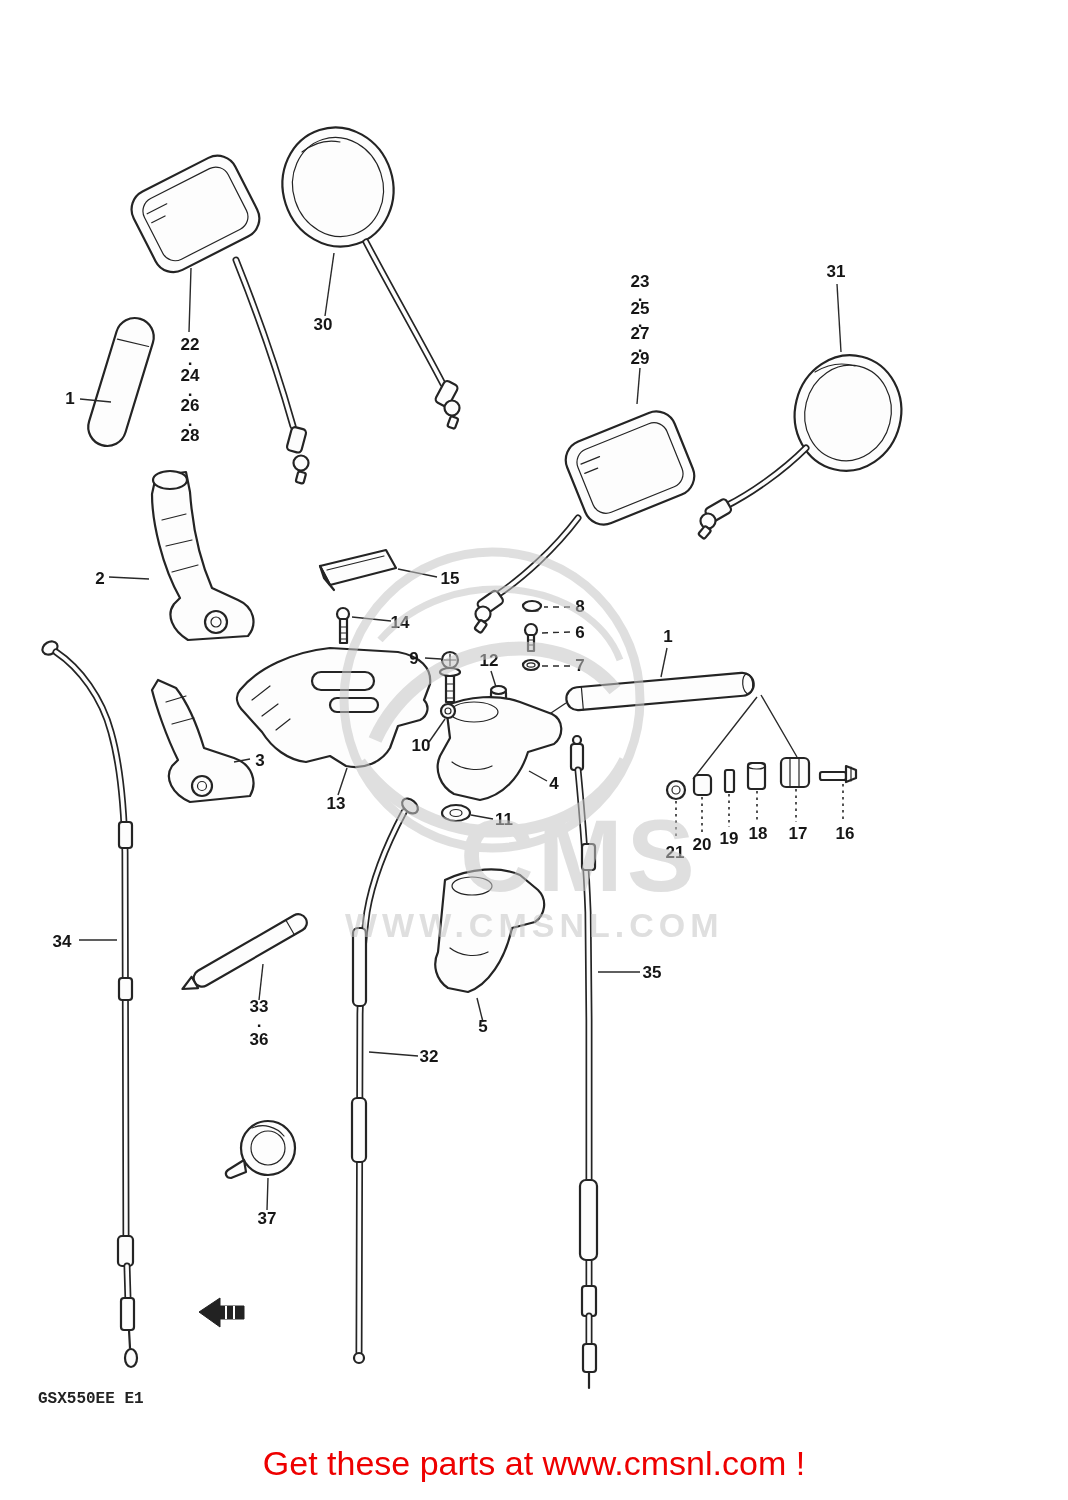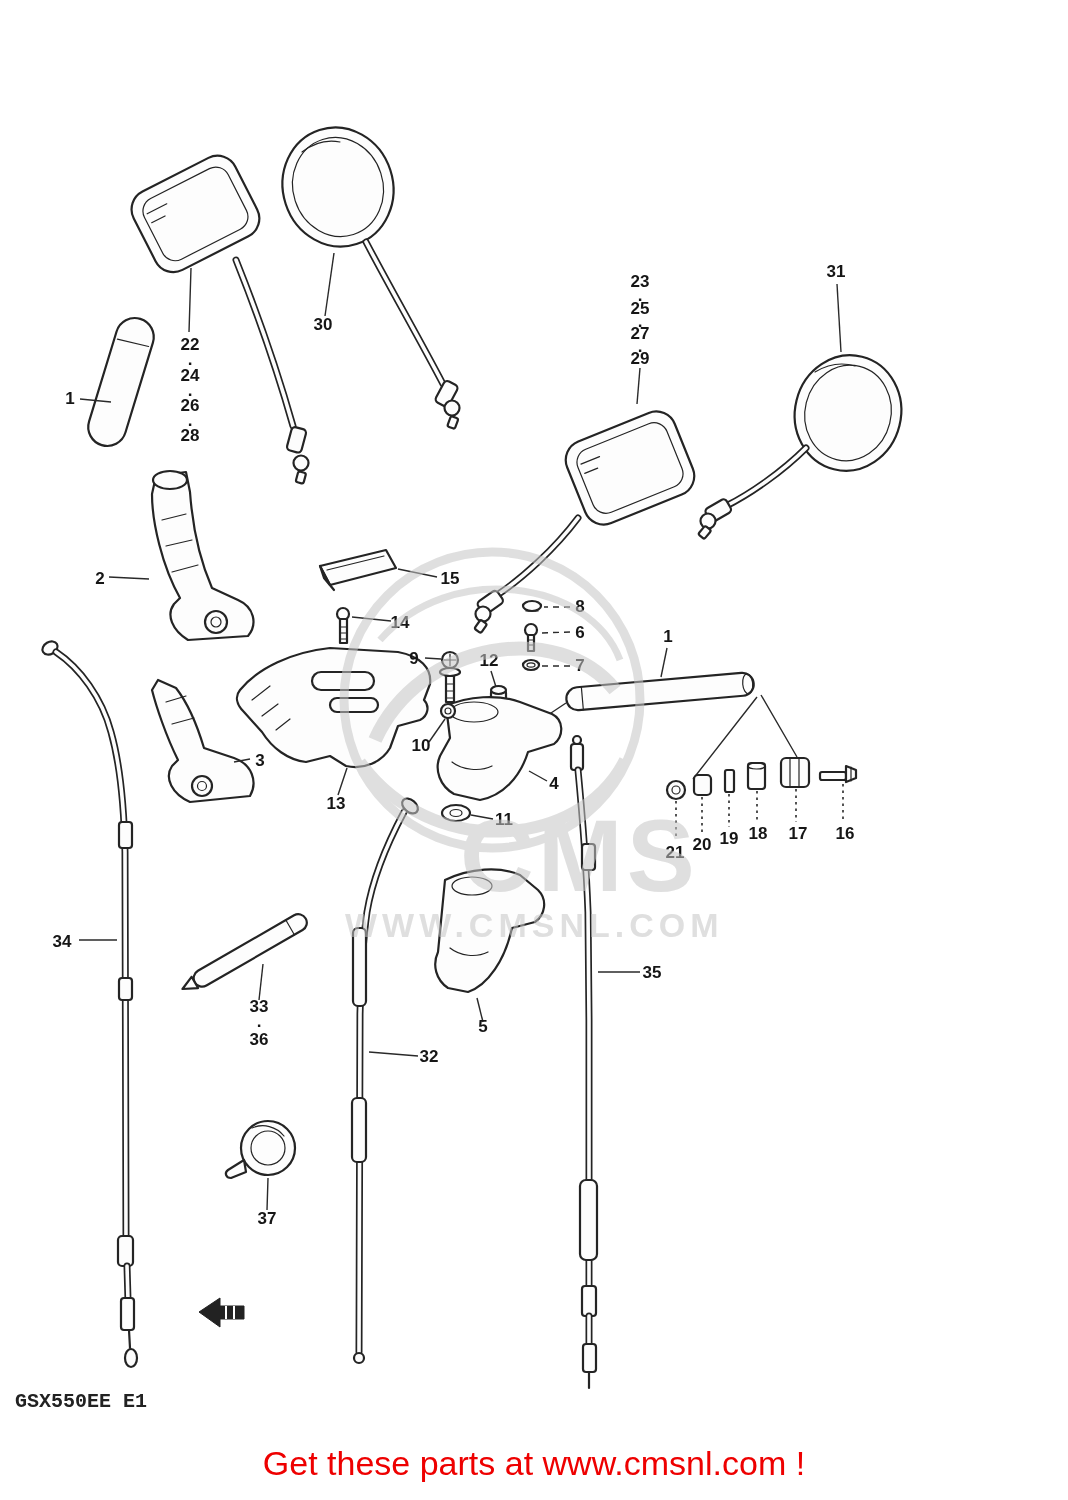--- a/index.html
+++ b/index.html
@@ -20,23 +20,23 @@
   .wm-emblem { position:absolute; left:0; top:0; }
   .wm-logo {
     position:absolute; left:460px; top:798px; font-size:102px; font-weight:bold;
     color:#c6c6c6; letter-spacing:4px; font-family:"Liberation Sans",sans-serif;
   }
   .wm-url {
     position:absolute; left:330px; top:906px; font-size:34px; font-weight:bold;
     color:#c6c6c6; letter-spacing:5px; font-family:"Liberation Sans",sans-serif;margin-left:15px;
   }
   .model-code {
-    position:absolute; left:15px; top:1390px; z-index:3;
+    position:absolute; left:38px; top:1390px; z-index:3;
     font-family:"Liberation Mono", monospace; font-weight:bold;
-    font-size:20px; color:#222;
+    font-size:16px; color:#222;
   }
   .footer-link {
     position:absolute; left:0; top:1444px; width:100%; text-align:center; z-index:3;
     font-size:34px; color:#ee0000; cursor:pointer;
   }
   .part-label { font:bold 17px "Liberation Sans", sans-serif; fill:#161616; text-anchor:middle; }
   .ln   { fill:none; stroke:#242424; stroke-width:2.2; stroke-linecap:round; stroke-linejoin:round; }
   .fw   { fill:#fdfdfd; stroke:#242424; stroke-width:2.2; stroke-linejoin:round; }
   .thin { stroke-width:1.2; }
   .tube-o { fill:none; stroke:#242424; stroke-width:7; stroke-linecap:round; }

